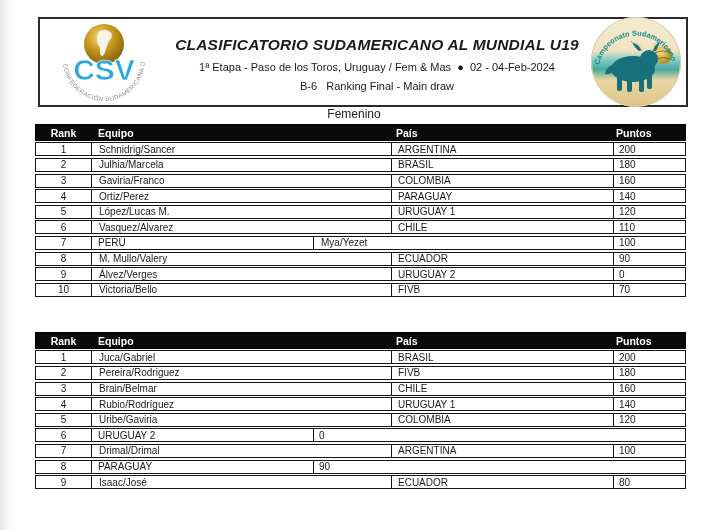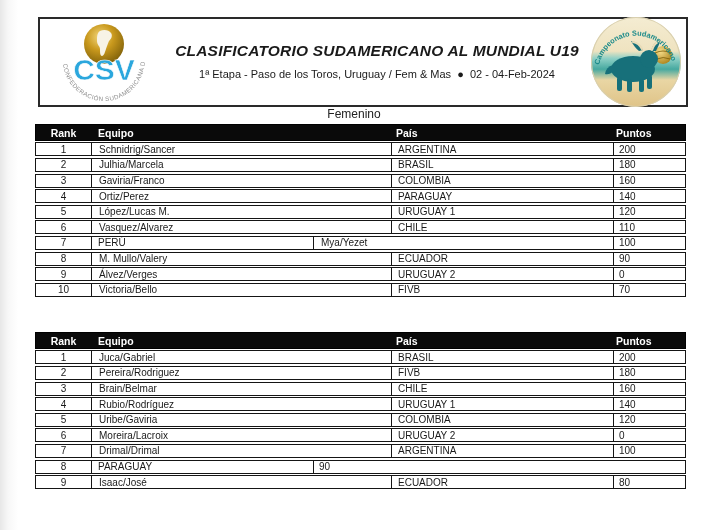--- a/index.html
+++ b/index.html
@@ -86,20 +86,21 @@
 
         <text font-size="6.2" fill="#8d8d8d" font-family="Liberation Sans, sans-serif" letter-spacing="0.4">
           <textPath href="#ringPath" startOffset="4">CONFEDERACIÓN SUDAMERICANA DE VOLEIBOL</textPath>
         </text>
       </svg>
     </div>
 
     <div class="header-text">
       <div class="doc-title">CLASIFICATORIO SUDAMERICANO AL MUNDIAL U19</div>
       <div class="doc-sub">1ª Etapa - Paso de los Toros, Uruguay / Fem &amp; Mas &nbsp;●&nbsp; 02 - 04-Feb-2024</div>
+      <div class="doc-line3">B-6&nbsp;&nbsp; Ranking Final - Main draw</div>
     </div>
 
     <div class="logo-right">
       <div class="bull-circle">
         <svg class="bull-svg" width="90" height="90" viewBox="0 0 90 90">
           <defs>
             <path id="arcTop" d="M 8,48 A 38,38 0 0 1 82,48"></path>
             <radialGradient id="ball" cx="35%" cy="30%" r="80%">
               <stop offset="0%" stop-color="#f6dd8a"></stop>
               <stop offset="100%" stop-color="#a87f16"></stop>
@@ -240,21 +241,20 @@
           <div class="tcell c3">140</div>
         </div>
         <div class="trow">
           <div class="tcell c0">5</div>
           <div class="tcell c1">Uribe/Gaviria</div>
           <div class="tcell c2">COLOMBIA</div>
           <div class="tcell c3">120</div>
         </div>
         <div class="trow">
           <div class="tcell c0">6</div>
-          <div class="tcell c1">Moreira/Lacroix</div>
           <div class="tcell c2">URUGUAY 2</div>
           <div class="tcell c3">0</div>
         </div>
         <div class="trow">
           <div class="tcell c0">7</div>
           <div class="tcell c1">Drimal/Drimal</div>
           <div class="tcell c2">ARGENTINA</div>
           <div class="tcell c3">100</div>
         </div>
         <div class="trow">

